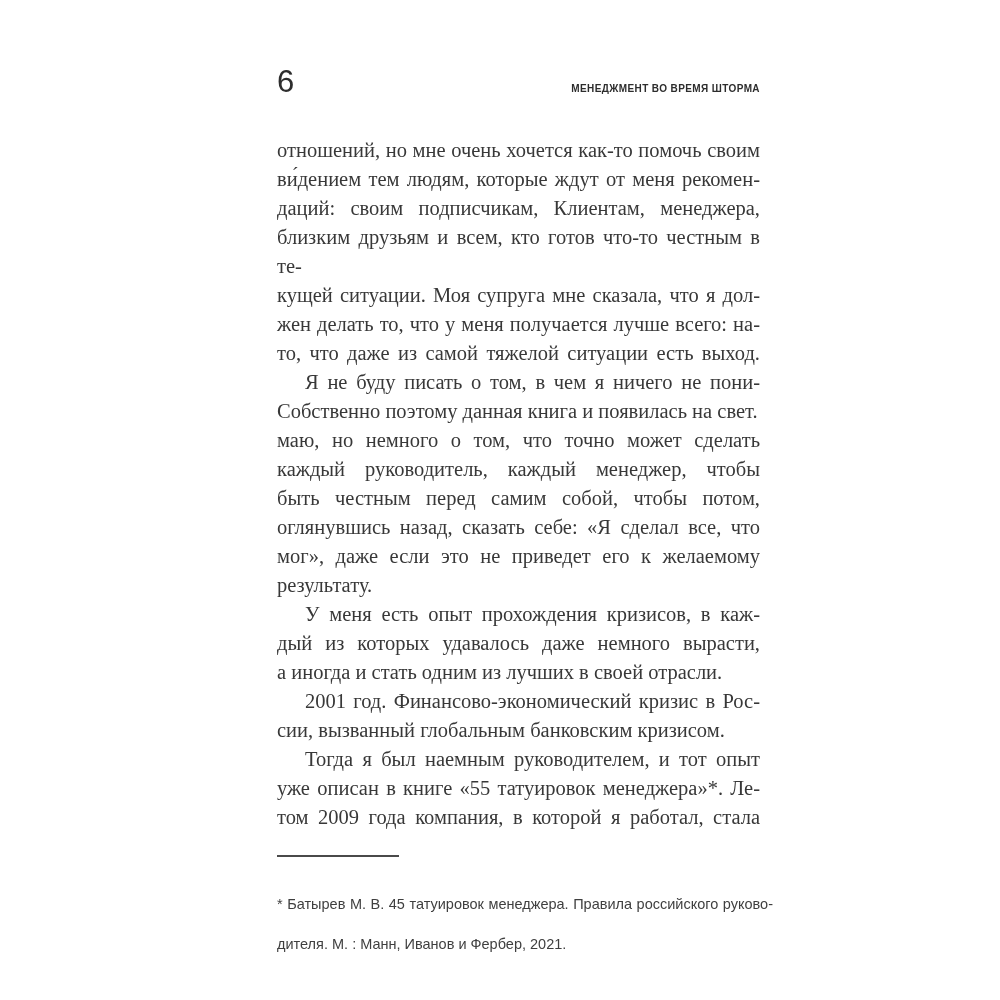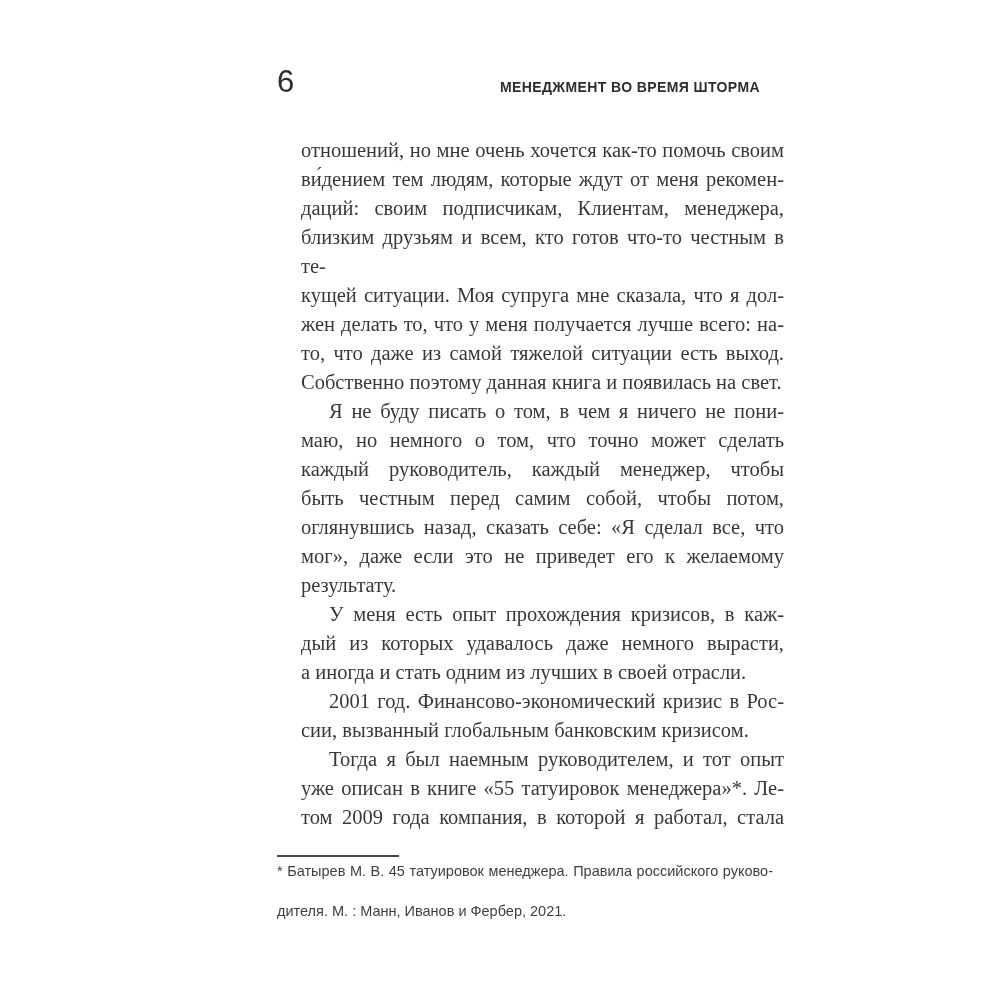--- a/index.html
+++ b/index.html
@@ -25,36 +25,35 @@
   }
   .page-number {
     font-family: "Liberation Sans", "DejaVu Sans", sans-serif;
     font-size: 31px;
     font-weight: 400;
     color: #2d2d2d;
     line-height: 1;
   }
   .running-header {
     font-family: "Liberation Sans", "DejaVu Sans", sans-serif;
-    font-size: 14px;
+    font-size: 10px;
     font-weight: 700;
     letter-spacing: 0.4px;
     color: #2d2d2d;
     line-height: 1;
   }
   .body-text {
     position: absolute;
     left: 277px;
     top: 136px;
     width: 483px;
     font-family: "Liberation Serif", "DejaVu Serif", serif;
     font-size: 20.5px;
     line-height: 29px;
     color: #383838;
-    margin-left: 24px;
   }
   .line {
     text-align: justify;
     text-align-last: justify;
     text-justify: inter-word;
     min-height: 29px;
   }
   .line.end {
     text-align-last: left;
   }
@@ -65,21 +64,21 @@
     position: absolute;
     left: 277px;
     top: 855px;
     width: 122px;
     height: 2px;
     background: #4a4a4a;
   }
   .footnote {
     position: absolute;
     left: 277px;
-    top: 860px;
+    top: 893px;
     width: 496px;
     font-family: "Liberation Sans", "DejaVu Sans", sans-serif;
     font-size: 14.5px;
     line-height: 22px;
     color: #3f3f3f;
   }
   .fline {
     text-align: justify;
     text-align-last: justify;
     text-justify: inter-word;
@@ -99,22 +98,22 @@
   </div>
 
   <div class="body-text">
       <div class="line">отношений, но мне очень хочется как-то помочь своим</div>
       <div class="line">ви́дением тем людям, которые ждут от меня рекомен-</div>
       <div class="line">даций: своим подписчикам, Клиентам, менеджера,</div>
       <div class="line">близким друзьям и всем, кто готов что-то честным в те-</div>
       <div class="line">кущей ситуации. Моя супруга мне сказала, что я дол-</div>
       <div class="line">жен делать то, что у меня получается лучше всего: на-</div>
       <div class="line">то, что даже из самой тяжелой ситуации есть выход.</div>
+      <div class="line indent">Я не буду писать о том, в чем я ничего не пони-</div>
       <div class="line end">Собственно поэтому данная книга и появилась на свет.</div>
-      <div class="line indent">Я не буду писать о том, в чем я ничего не пони-</div>
       <div class="line">маю, но немного о том, что точно может сделать</div>
       <div class="line">каждый руководитель, каждый менеджер, чтобы</div>
       <div class="line">быть честным перед самим собой, чтобы потом,</div>
       <div class="line">оглянувшись назад, сказать себе: «Я сделал все, что</div>
       <div class="line">мог», даже если это не приведет его к желаемому</div>
       <div class="line end">результату.</div>
       <div class="line indent">У меня есть опыт прохождения кризисов, в каж-</div>
       <div class="line">дый из которых удавалось даже немного вырасти,</div>
       <div class="line end">а иногда и стать одним из лучших в своей отрасли.</div>
       <div class="line indent">2001 год. Финансово-экономический кризис в Рос-</div>

